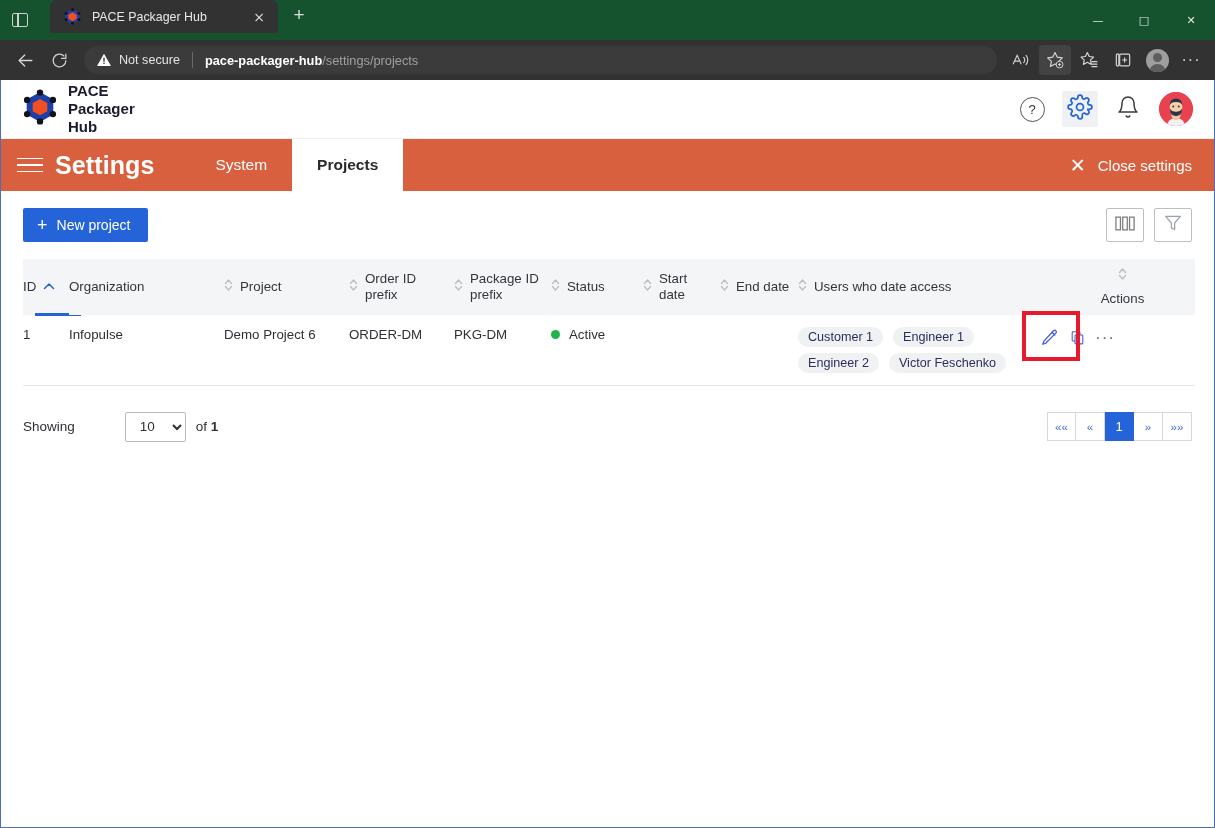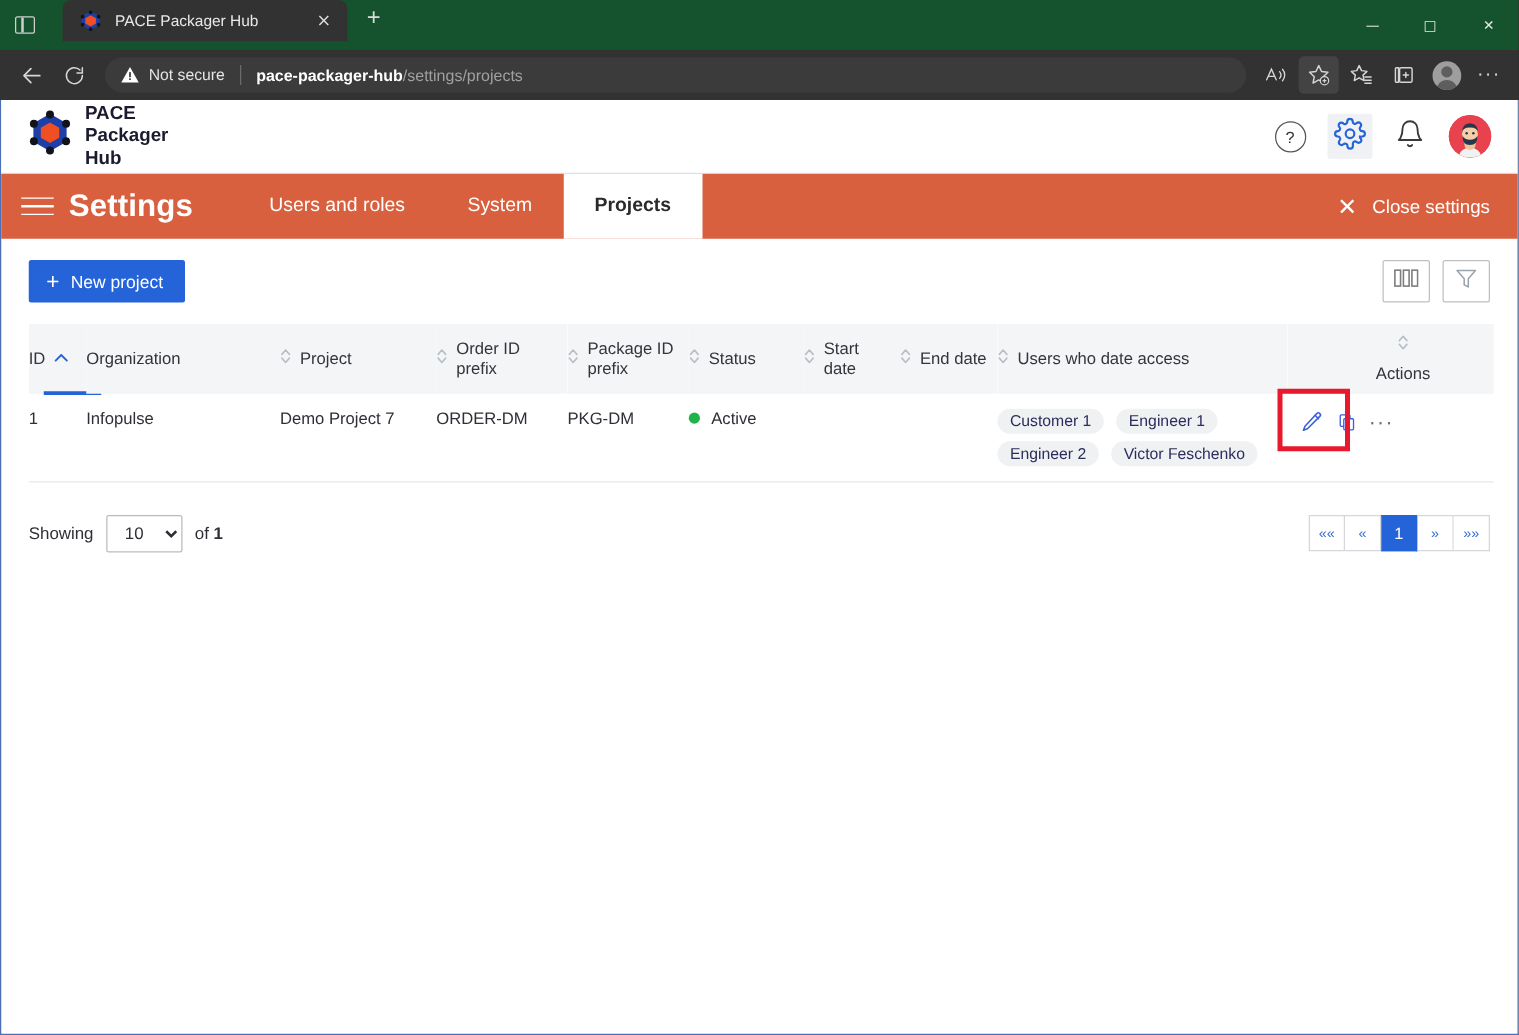--- a/index.html
+++ b/index.html
@@ -203,20 +203,21 @@
 
   
   .footer {
     display: flex; align-items: center; height: 70px; padding-top: 12px;
   }
   .showing { display: flex; align-items: center; gap: 10px; font-size: 13.5px; color: #2f2f37; }
   select.page-size {
     height: 30px; width: 61px; border: 1px solid #b8bcc2; border-radius: 2px;
     background: #fff; font-size: 13.5px; color: #2f2f37; padding-left: 10px;
     font-family: "Liberation Sans", sans-serif;
+    margin-left: 40px;
   }
   .of-count b { font-weight: bold; }
   .pager { margin-left: auto; display: flex; }
   .pg {
     min-width: 29px; height: 29px; border: 1px solid #d4d7dc; border-left: none;
     display: flex; align-items: center; justify-content: center;
     font-size: 11.5px; color: #3b6fd4; background: #fff; padding: 0 6px;
   }
   .pg:first-child { border-left: 1px solid #d4d7dc; }
   .pg.active { background: #2563d9; color: #fff; border-color: #2563d9; font-size: 13px; min-width: 29px; }
@@ -382,21 +383,20 @@
     </div>
 
     <div class="settings-bar">
       <div class="burger">
         <span></span>
           <span></span>
           <span></span>
       </div>
       <div class="settings-title">Settings</div>
 
-      <div class="nav-tab">Users and roles</div>
       <div class="nav-tab">System</div>
       <div class="nav-tab active">Projects</div>
 
       <div class="close-settings">
         <span class="x-glyph">✕</span>
         <span>Close settings</span>
       </div>
     </div>
 
     <div class="content">
@@ -544,21 +544,21 @@
                 </span>
                 <span class="th-label">Actions</span>
               </div>
             </th>
           </tr>
         </thead>
         <tbody>
           <tr>
             <td class="col-id">1</td>
             <td>Infopulse</td>
-            <td>Demo Project 7</td>
+            <td>Demo Project 6</td>
             <td>ORDER-DM</td>
             <td>PKG-DM</td>
             <td>
               <span class="status-cell">
                 <span class="dot"></span>
                 <span>Active</span>
               </span>
             </td>
             <td></td>
             <td></td>

